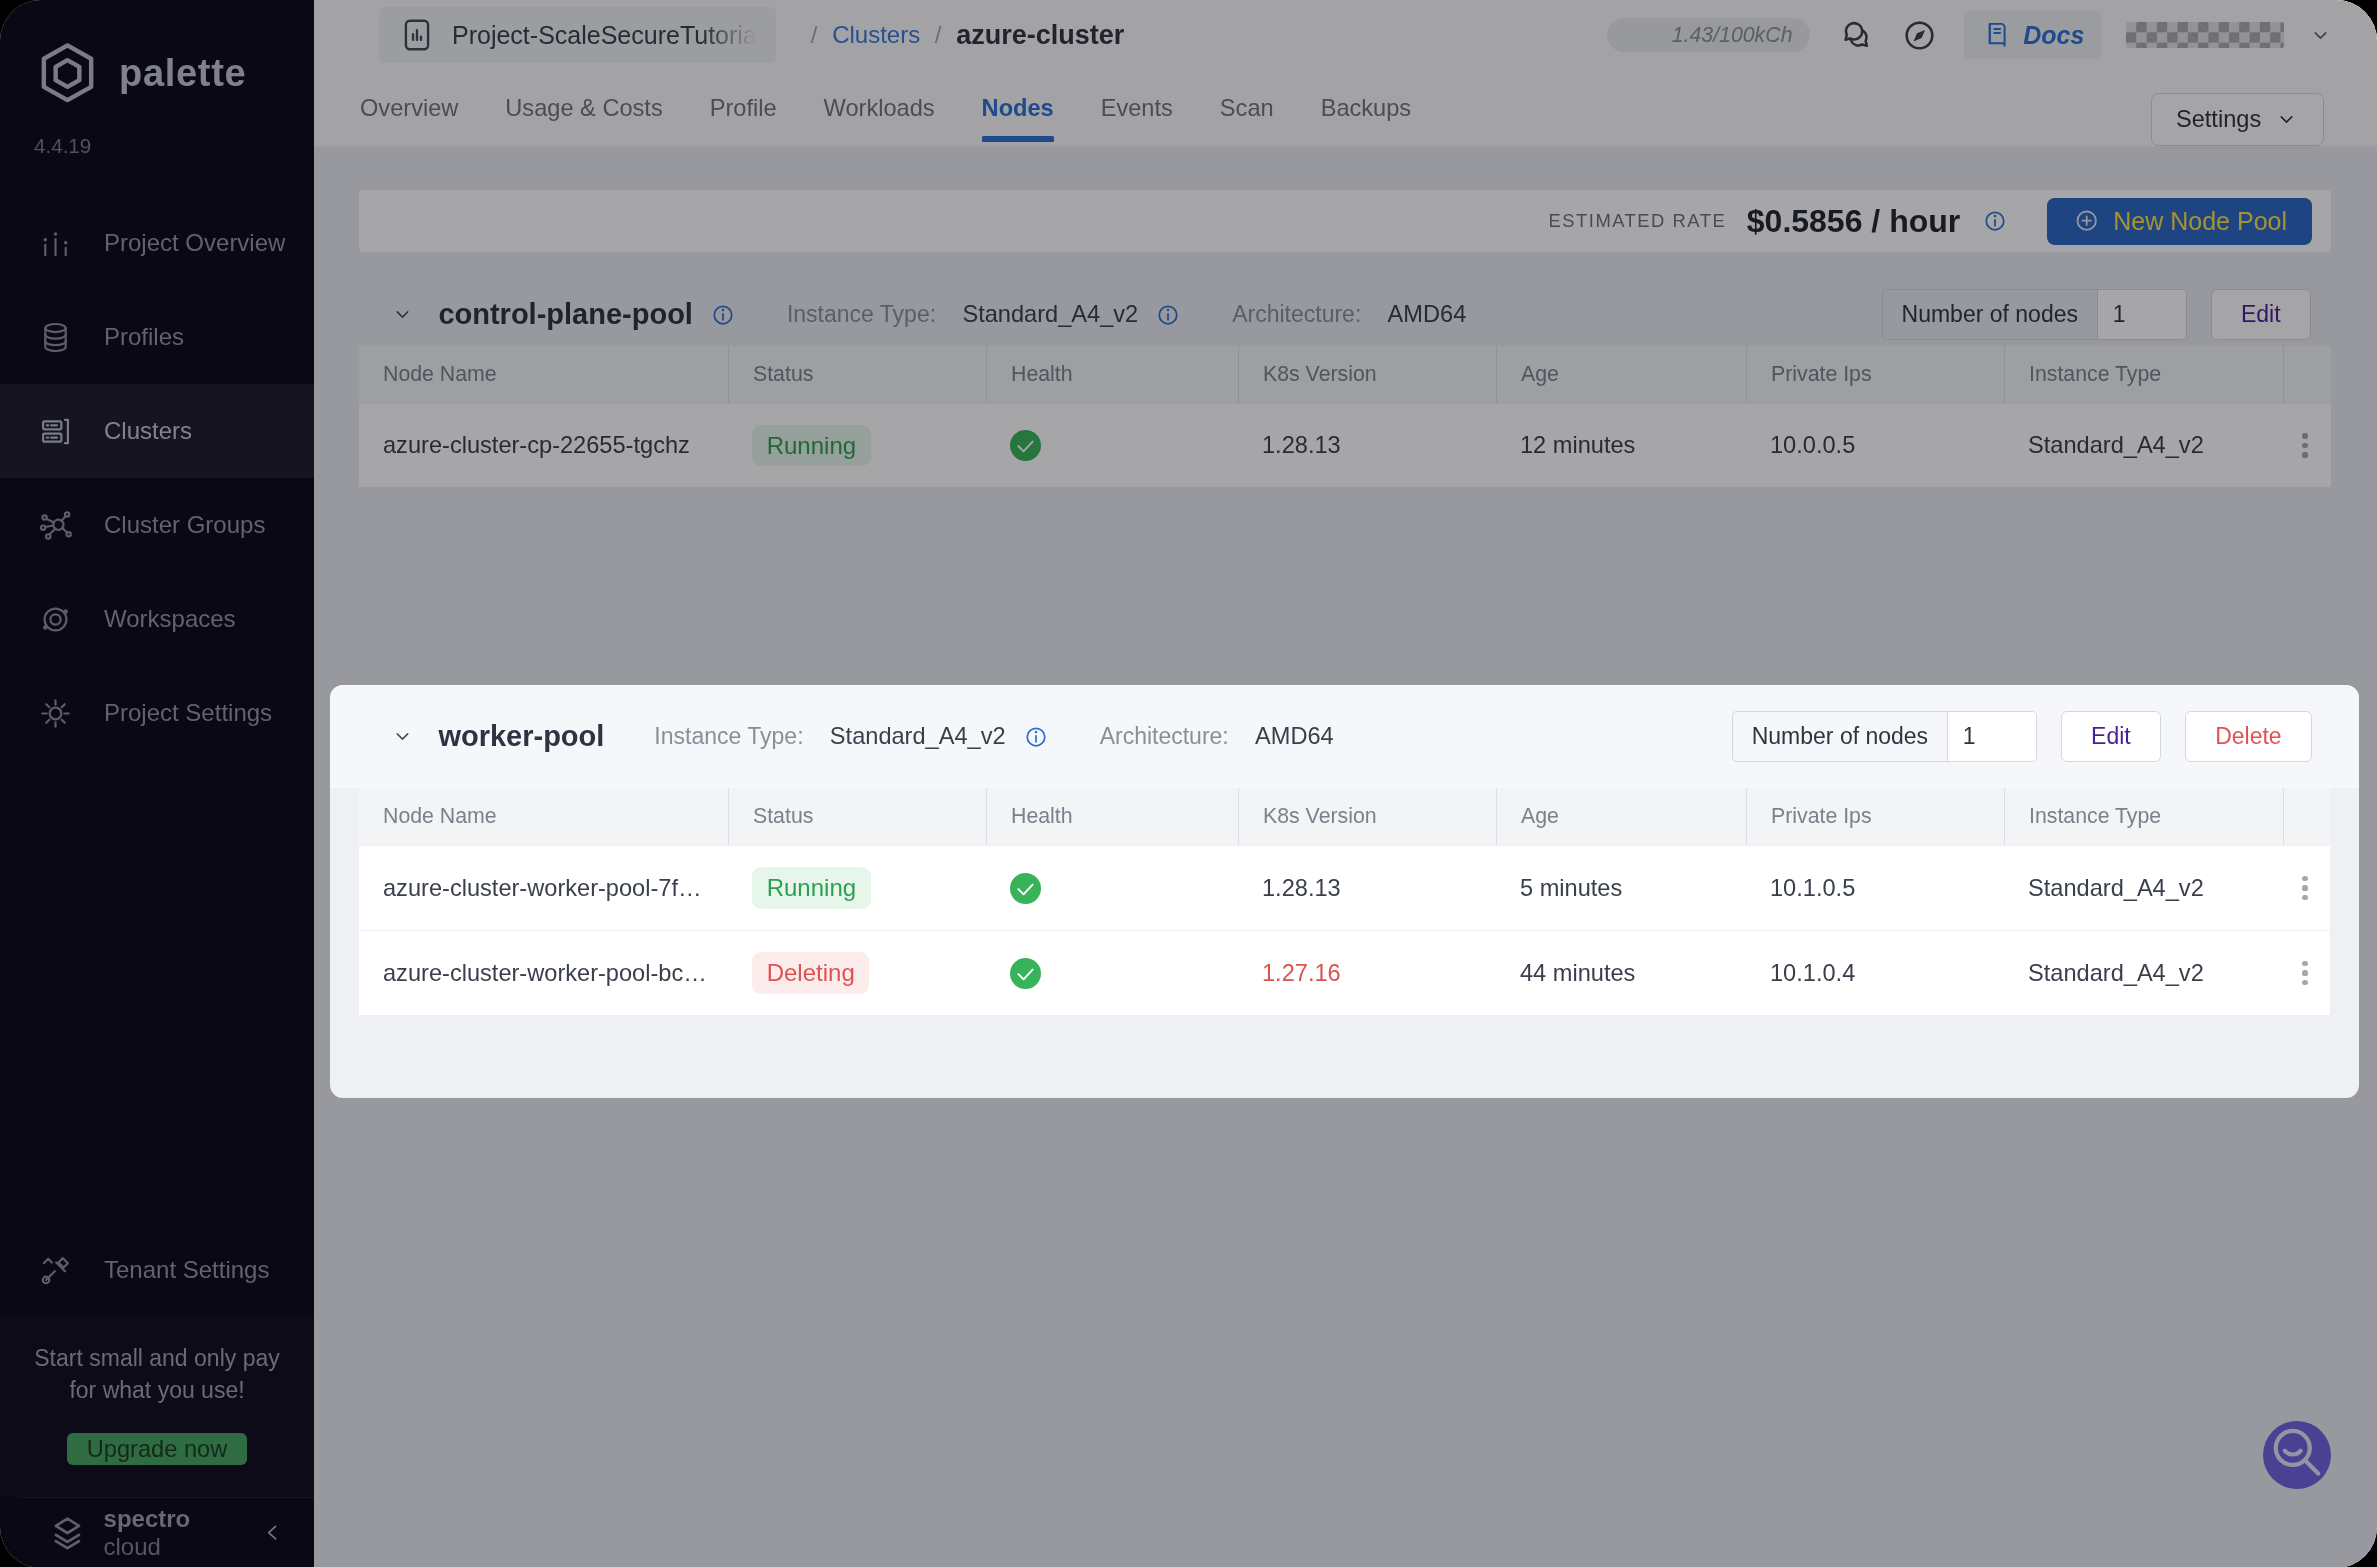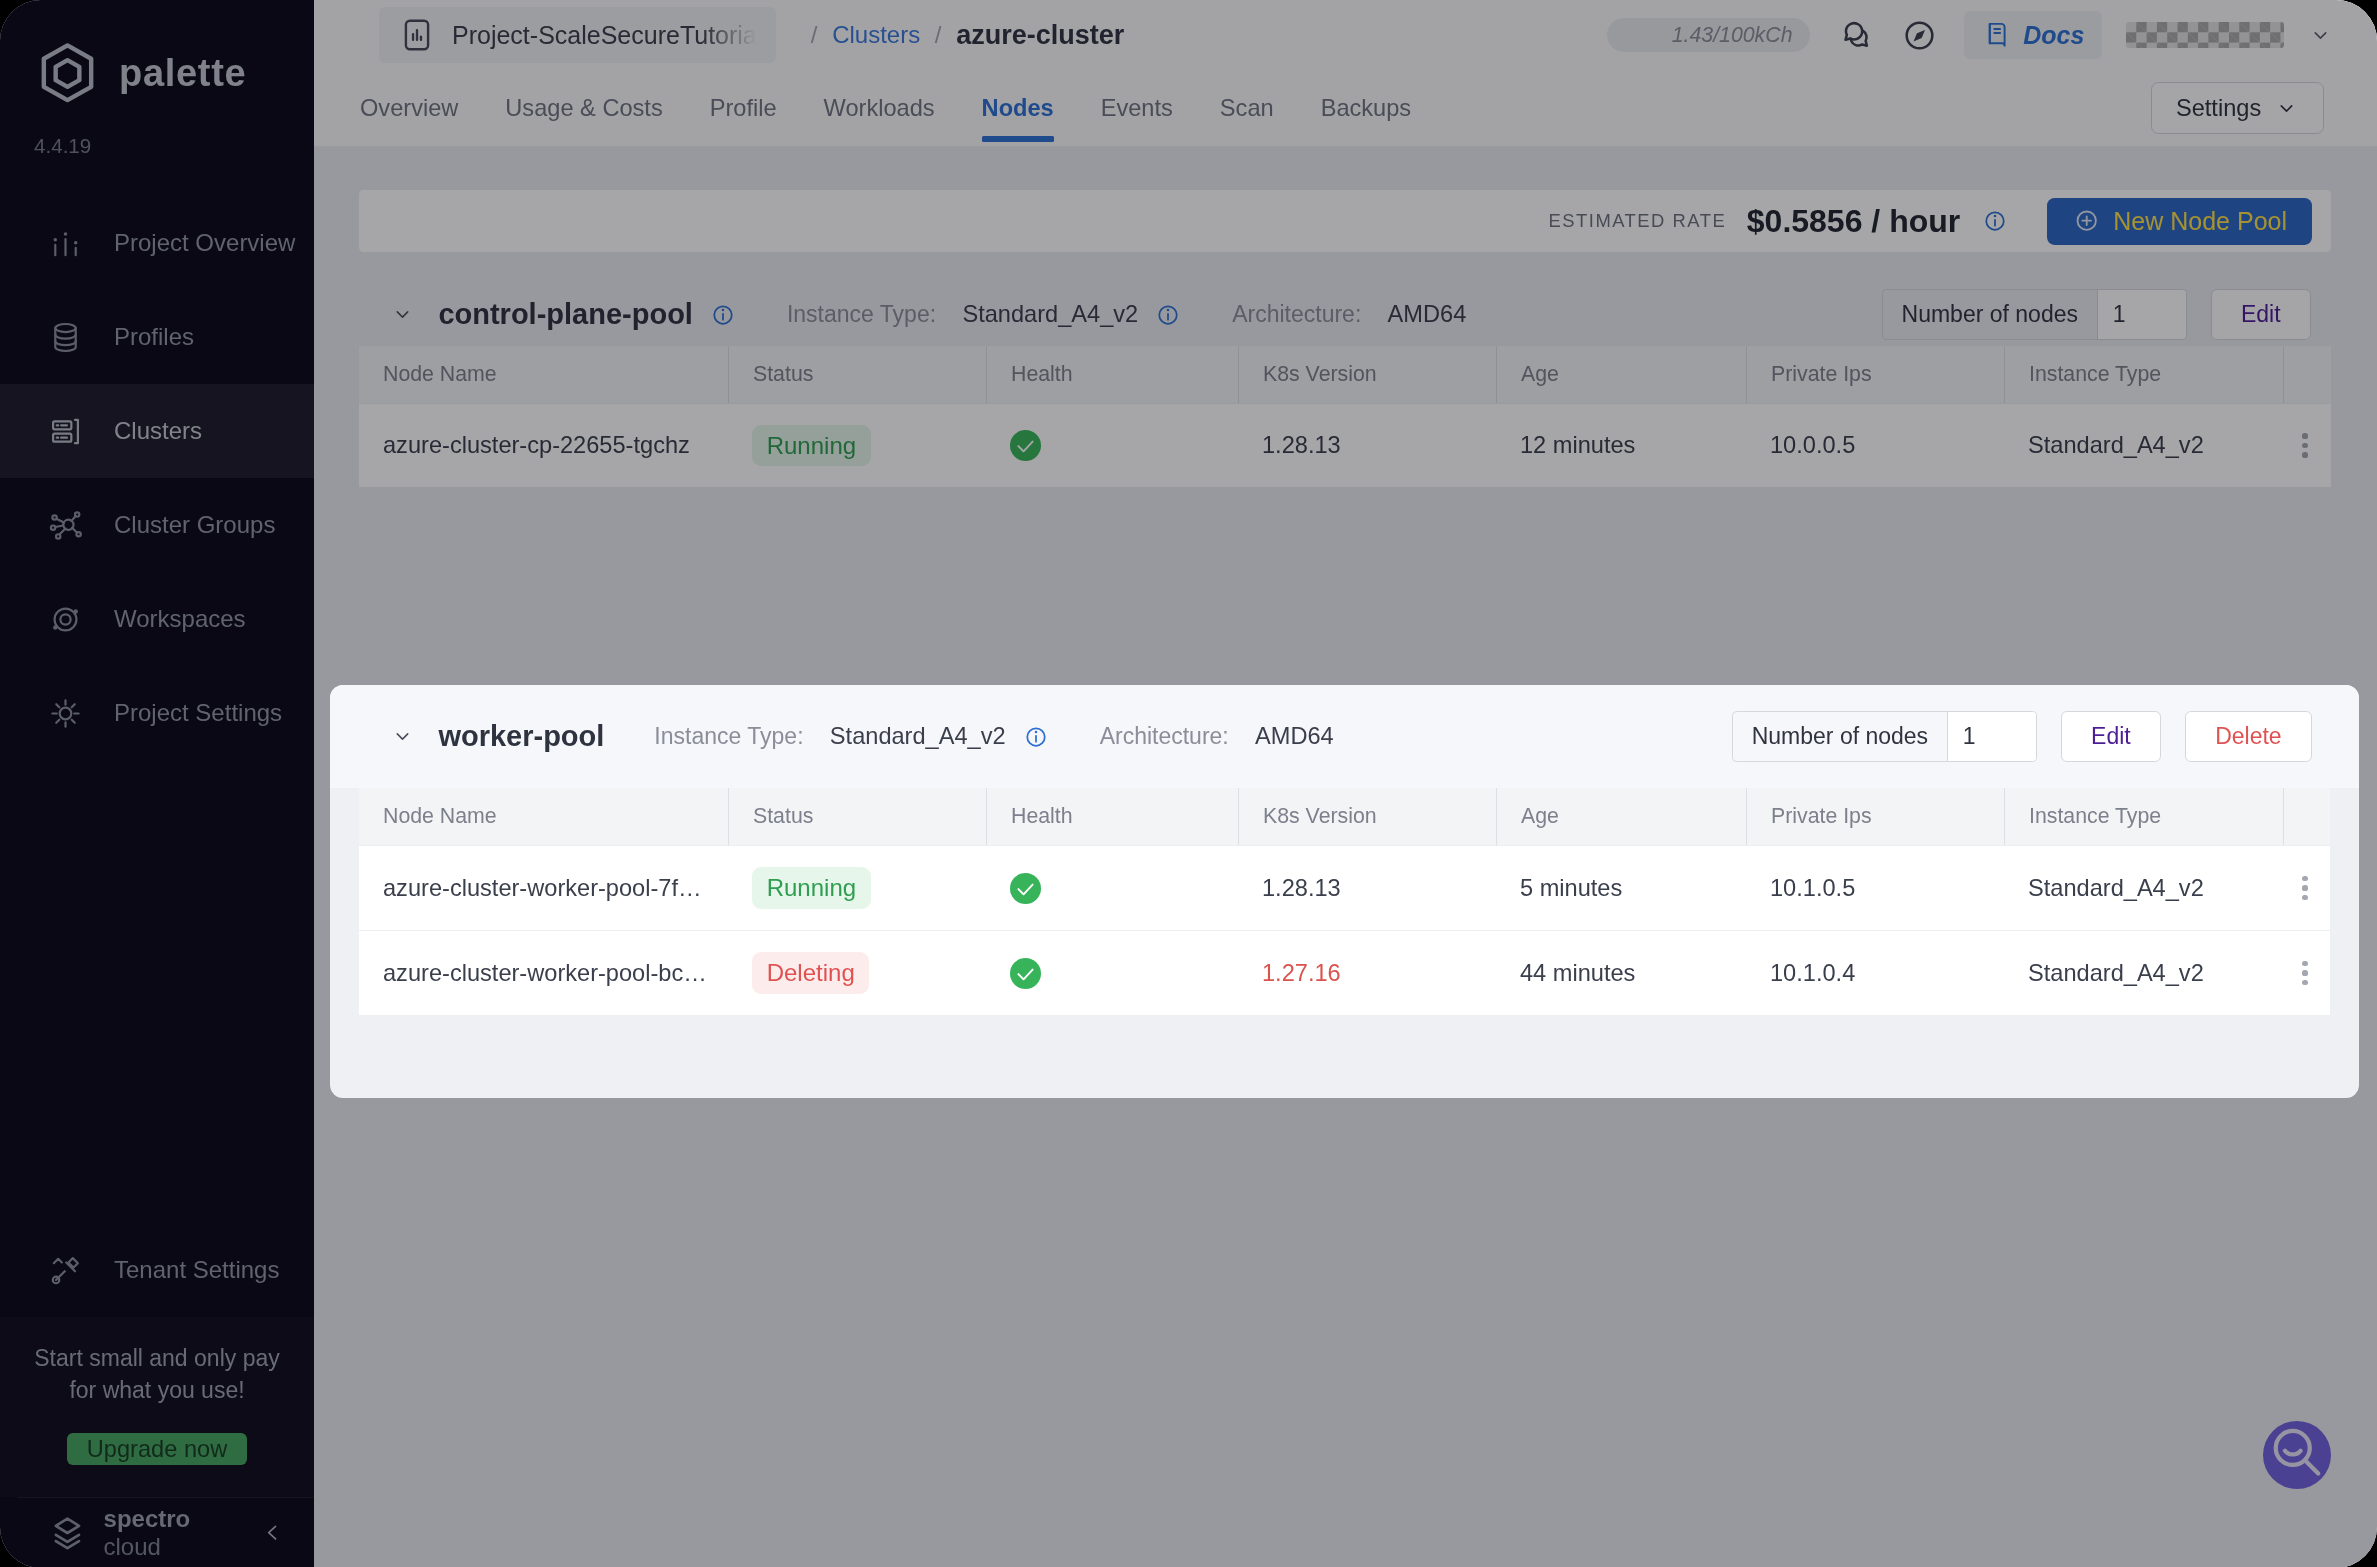--- a/index.html
+++ b/index.html
@@ -9,21 +9,21 @@
          border-radius:41px; overflow:hidden; display:flex; }
 
   
   .sidebar { width:314px; flex:0 0 314px; background:#0a0818; color:#9296a3;
              display:flex; flex-direction:column; position:relative; z-index:1; }
   .brand-row { display:flex; align-items:center; gap:16px; padding:38px 0 0 32px; }
   .brand-logo { width:71px; height:71px; color:#b9bdc7; }
   .brand-name { font-size:38px; font-weight:600; color:#c3c7d0; letter-spacing:0.7px; }
   .version { padding:25px 0 0 34px; font-size:20.6px; color:#767a87; }
   .nav { margin-top:38px; }
-  .nav-item { height:94px; display:flex; align-items:center; gap:31px; padding-left:48px;
+  .nav-item { height:94px; display:flex; align-items:center; gap:31px; padding-left:38px;
               font-size:24px; color:#9296a3; cursor:pointer; }
   .nav-item .nicon { width:35px; height:35px; flex:0 0 35px; color:#8a8e9b; }
   .nav-item.active { background:#1d1c2b; color:#c6c9d2; }
   .nav-item.active .nicon { color:#b9bdc7; }
   .side-bottom { margin-top:auto; }
   .promo { background:rgba(255,255,255,0.025); padding:25px 0 32px; }
   .promo-text { text-align:center; font-size:23px; line-height:1.4; color:#9fa3b0; }
   .upgrade-btn { display:block; margin:26.5px auto 0; width:180px; height:32px; border:none;
                  border-radius:5.9px; background:#46a55f; color:#173d23; font-size:23.6px;
                  font-family:inherit; cursor:pointer; }
@@ -58,21 +58,21 @@
                border-radius:5.9px; padding:8.8px 17.7px; cursor:pointer; }
   .docs-pill .tb-icon { width:31px; height:31px; color:#2d6fd2; }
   .docs-label { color:#2d6fd2; font-size:25px; font-weight:600; }
   .redact { width:158px; height:26.5px; border-radius:2.9px;
             background-image:
               linear-gradient(45deg,#9c9c9c 25%,transparent 25%,transparent 75%,#9c9c9c 75%),
               linear-gradient(45deg,#9c9c9c 25%,#dedede 25%,#dedede 75%,#9c9c9c 75%);
             background-size:20.6px 20.6px; background-position:0 0,10.3px 10.3px; opacity:.85; }
   .tiny-chev { width:25px; height:25px; color:#5a5f6b; cursor:pointer; }
 
-  .tabbar { height:77px; background:#fafbfc; display:flex; align-items:center; gap:47px;
+  .tabbar { height:77px; background:#fafbfc; display:flex; align-items:flex-end; gap:47px;
             padding:0 53px 0 46px; border-bottom:0.7px solid rgba(0,0,0,0.05); }
   .tab { position:relative; height:100%; display:flex; align-items:center; font-size:23.6px;
          color:#6f7380; cursor:pointer; white-space:nowrap; }
   .tab.active { color:#2d6fd2; font-weight:600; }
   .tab.active::after { content:""; position:absolute; left:0; right:0; bottom:4.4px;
                        height:5.2px; background:#2d6fd2; border-radius:1.5px; }
   .settings-btn { margin-left:auto; display:flex; align-items:center; gap:13.2px;
                   border:1.5px solid #d3d5da; border-radius:7.4px; background:rgba(255,255,255,0.55);
                   padding:11.8px 23.6px; font-size:23.6px; color:#2f3440; font-family:inherit; cursor:pointer; }
   .settings-btn .chev { width:25px; height:25px; color:#2f3440; }

